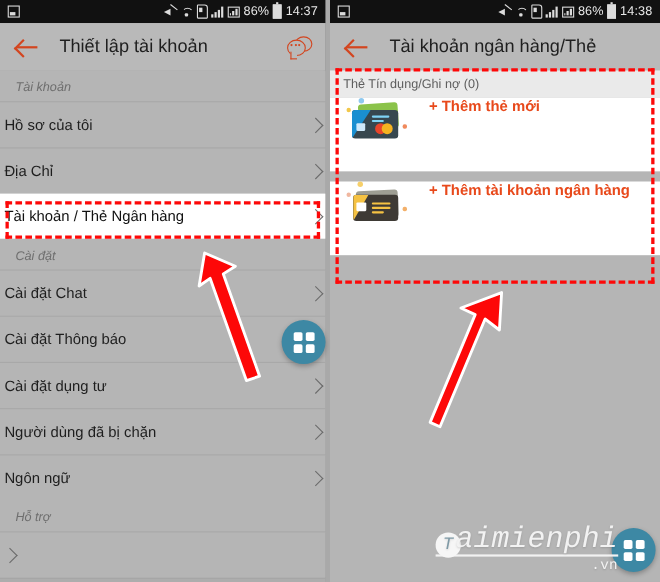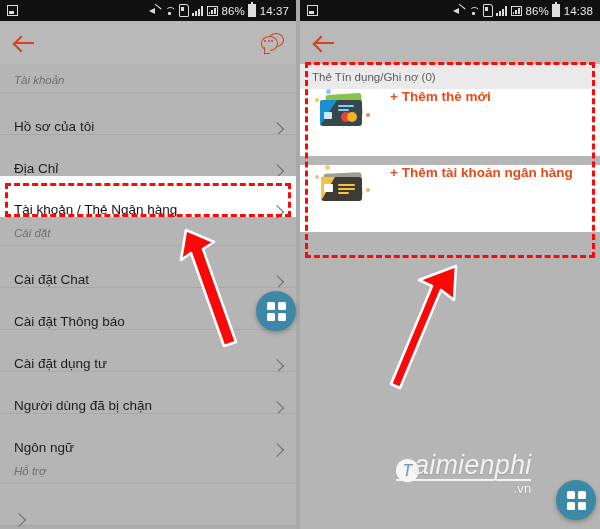--- a/index.html
+++ b/index.html
@@ -66,21 +66,21 @@
     border-left:1.7px solid #d3451f;border-bottom:1.7px solid #d3451f;transform:skewX(-18px);}
   .chat-icon .dots{position:absolute;left:3px;top:7px;display:flex;gap:1.6px;z-index:3;}
   .chat-icon .dots i{width:2.1px;height:2.1px;border-radius:50%;background:#d3451f;display:block;}
 
   
   .list{background:#b5b5b5;}
   .group-head{
     padding:10px 14px 6px 14px;font-size:11.5px;color:#6e6e6e;background:#b5b5b5;font-style:italic;
   }
   .row{
-    height:41px;display:flex;align-items:flex-end;padding:0 14px;
+    height:41px;display:flex;align-items:center;padding:0 4px;
     background:#b5b5b5;border-top:1px solid #a8a8a8;
     position:relative;cursor:pointer;
   }
   .row-label{font-size:13.5px;color:#1e1e1e;flex:1;white-space:nowrap;}
   .chev{width:9px;height:9px;border-right:1.6px solid #6b6b6b;border-top:1.6px solid #6b6b6b;transform:rotate(45deg);flex:0 0 auto;}
   .row.highlight{background:#ffffff;border-top:none;}
   .row.highlight .row-label{color:#111;}
   .spacer-gap{height:9px;background:#adadad;border-top:1px solid #a3a3a3;}
 
   
@@ -128,23 +128,23 @@
   .fab{
     position:absolute;width:40px;height:40px;border-radius:50%;
     background:#3d88a4;display:flex;align-items:center;justify-content:center;
     box-shadow:0 2px 5px rgba(0,0,0,.28);cursor:pointer;
   }
   .fab .grid{display:grid;grid-template-columns:8px 8px;grid-template-rows:8px 8px;gap:3px;}
   .fab .grid i{background:#fff;border-radius:1.5px;display:block;}
 
   
   .watermark{
-    position:absolute;left:396px;top:452px;
+    position:absolute;left:396px;top:478px;
     color:#f2f2f2;font-size:27px;font-style:italic;
-    font-family:Liberation Sans, sans-serif;
+    font-family:Liberation Mono, monospace;
     letter-spacing:.2px;user-select:none;line-height:1;
     text-shadow:0 1px 2px rgba(0,0,0,.15);
   }
   .watermark .wm-badge{
     display:inline-block;width:23px;height:23px;border-radius:50%;background:#f6f6f6;color:#7f9aa6;
     font-size:16px;text-align:center;line-height:23px;vertical-align:-2px;margin-right:-5px;
   }
   .watermark .wm-under{
     display:block;border-top:2px solid #f2f2f2;margin-top:-3px;text-align:right;
     font-size:13px;font-style:normal;padding-top:1px;
@@ -177,20 +177,21 @@
             <i></i>
           </span>
         <span>86%</span>
         <span class="batt"></span>
         <span>14:37</span>
       </div>
     </div>
 
     <div class="appbar">
       <div class="back-arrow"></div>
+      <div class="appbar-title">Thiết lập tài khoản</div>
       <div class="appbar-spacer"></div>
       <div class="chat-icon">
         <span class="b1"></span>
           <span class="b2"></span>
         <span class="dots">
             <i></i>
             <i></i>
             <i></i>
           </span>
       </div>
@@ -264,20 +265,21 @@
             <i></i>
           </span>
         <span>86%</span>
         <span class="batt"></span>
         <span>14:38</span>
       </div>
     </div>
 
     <div class="appbar">
       <div class="back-arrow"></div>
+      <div class="appbar-title">Tài khoản ngân hàng/Thẻ</div>
     </div>
 
     <div class="rp-body">
 
       <div class="sec-title">Thẻ Tín dụng/Ghi nợ (0)</div>
       <div class="card">
         <div class="cc">
           <span class="dot d1"></span>
             <span class="dot d2"></span>
             <span class="dot d3"></span>

